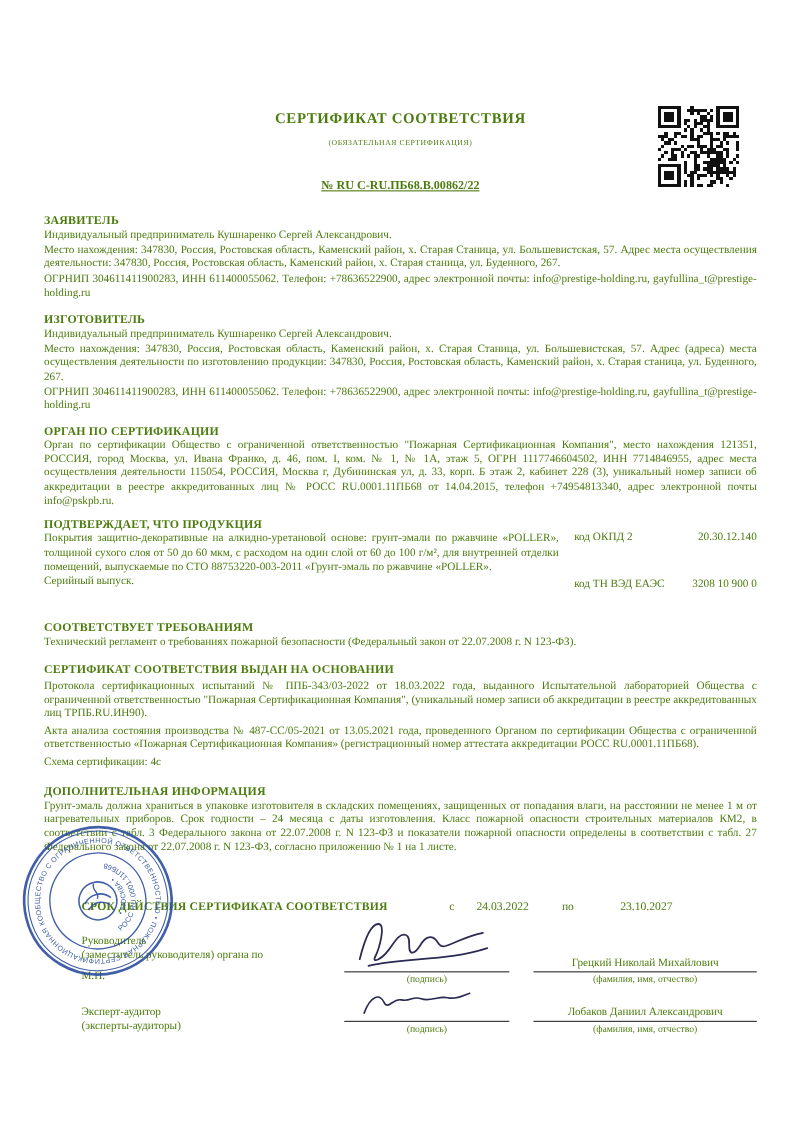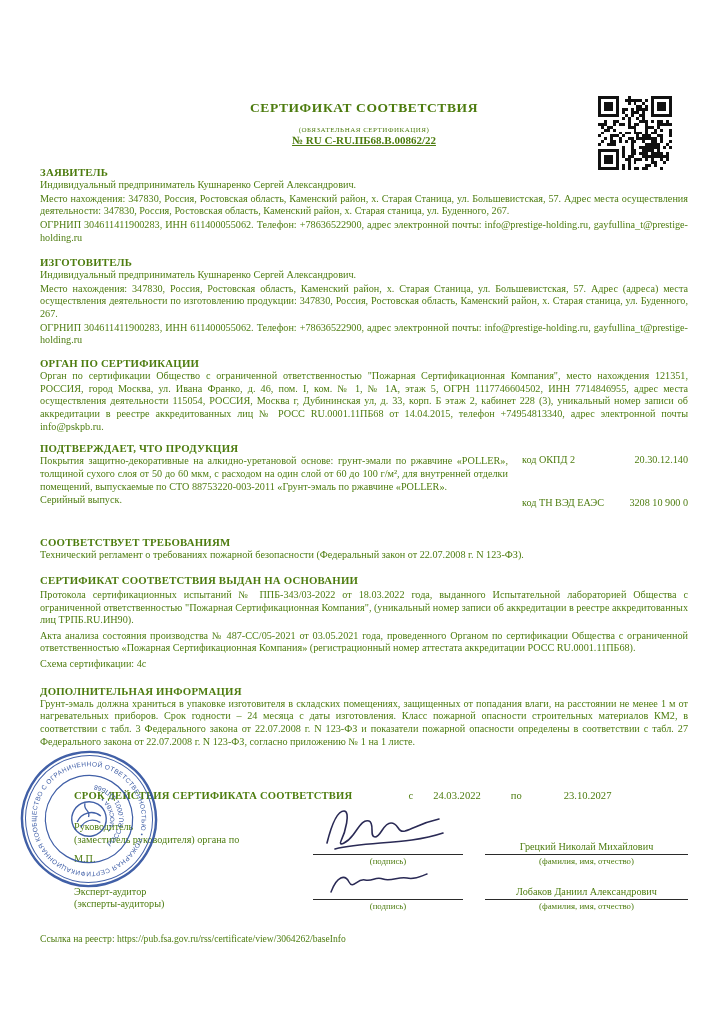--- a/index.html
+++ b/index.html
@@ -5,21 +5,21 @@
   * { margin:0; padding:0; box-sizing:border-box; }
   html,body { background:#ffffff; }
   .page {
     width:724px; height:1024px; background:#fff; position:relative;
     font-family:"Liberation Serif", serif; color:#4d7c0f;
     padding:0 36px 0 40px; overflow:hidden; margin:0 auto;
   }
   .header { text-align:center; padding-top:100px; }
   .title { font-size:13.5px; font-weight:bold; letter-spacing:.6px; }
   .subtitle { font-size:7px; letter-spacing:.5px; margin-top:10px; }
-  .cert-number { font-size:11px; font-weight:bold; text-decoration:underline; margin-top:0; }
+  .cert-number { font-size:11px; font-weight:bold; text-decoration:underline; margin-top:29px; }
   .qr { position:absolute; top:96px; right:52px; width:74px; height:74px; }
   .qr svg { width:100%; height:100%; shape-rendering:crispEdges; }
 
   .sec { margin-top:12px; }
   .sec h2 { font-size:10.8px; font-weight:bold; letter-spacing:.2px; }
   .sec p { font-size:10.2px; line-height:1.24; text-align:justify; margin-top:1px; }
 
   .product-flex { display:flex; }
   .product-left { width:468px; }
   .product-left p { font-size:10.2px; line-height:1.24; text-align:justify; }
@@ -116,21 +116,21 @@
   </div>
 
   <div class="sec gap-lg">
     <h2>СООТВЕТСТВУЕТ ТРЕБОВАНИЯМ</h2>
     <p>Технический регламент о требованиях пожарной безопасности (Федеральный закон от 22.07.2008 г. N 123-ФЗ).</p>
   </div>
 
   <div class="sec">
     <h2>СЕРТИФИКАТ СООТВЕТСТВИЯ ВЫДАН НА ОСНОВАНИИ</h2>
     <p class="basis-p">Протокола сертификационных испытаний № ППБ-343/03-2022 от 18.03.2022 года, выданного Испытательной лабораторией Общества с ограниченной ответственностью "Пожарная Сертификационная Компания", (уникальный номер записи об аккредитации в реестре аккредитованных лиц ТРПБ.RU.ИН90).</p>
-    <p class="basis-p">Акта анализа состояния производства № 487-СС/05-2021 от 03.05.2021 года, проведенного Органом по сертификации Общества с ограниченной ответственностью «Пожарная Сертификационная Компания» (регистрационный номер аттестата аккредитации РОСС RU.0001.11ПБ68).</p>
+    <p class="basis-p">Акта анализа состояния производства № 487-СС/05-2021 от 13.05.2021 года, проведенного Органом по сертификации Общества с ограниченной ответственностью «Пожарная Сертификационная Компания» (регистрационный номер аттестата аккредитации РОСС RU.0001.11ПБ68).</p>
     <p class="basis-p">Схема сертификации: 4с</p>
   </div>
 
   <div class="sec" style="margin-top:14px">
     <h2>ДОПОЛНИТЕЛЬНАЯ ИНФОРМАЦИЯ</h2>
     <p>Грунт-эмаль должна храниться в упаковке изготовителя в складских помещениях, защищенных от попадания влаги, на расстоянии не менее 1 м от нагревательных приборов. Срок годности – 24 месяца с даты изготовления. Класс пожарной опасности строительных материалов КМ2, в соответствии с табл. 3 Федерального закона от 22.07.2008 г. N 123-ФЗ и показатели пожарной опасности определены в соответствии с табл. 27 Федерального закона от 22.07.2008 г. N 123-ФЗ, согласно приложению № 1 на 1 листе.</p>
   </div>
 
   <div class="validity">
     <span class="vh">СРОК ДЕЙСТВИЯ СЕРТИФИКАТА СООТВЕТСТВИЯ</span>
@@ -206,16 +206,15 @@
       <text font-size="6.6" font-family="Liberation Sans, sans-serif" fill="#2d4f9e" text-anchor="middle" letter-spacing="0.4">
         <textPath href="#innerArcBottom" startOffset="50%">РОСС RU.0001.11ПБ68</textPath>
       </text>
       <text font-size="6" font-family="Liberation Sans, sans-serif" fill="#2d4f9e" text-anchor="middle" letter-spacing="0.6">
         <textPath href="#cityArcBottom" startOffset="50%">• МОСКВА •</textPath>
       </text>
     </svg>
   </div>
 
   <div class="footer">
-    <div class="registry">Ссылка на реестр: https://pub.fsa.gov.ru/rss/certificate/view/3064262/baseInfo</div>
   </div>
 
 </div>
 
 </body></html>

